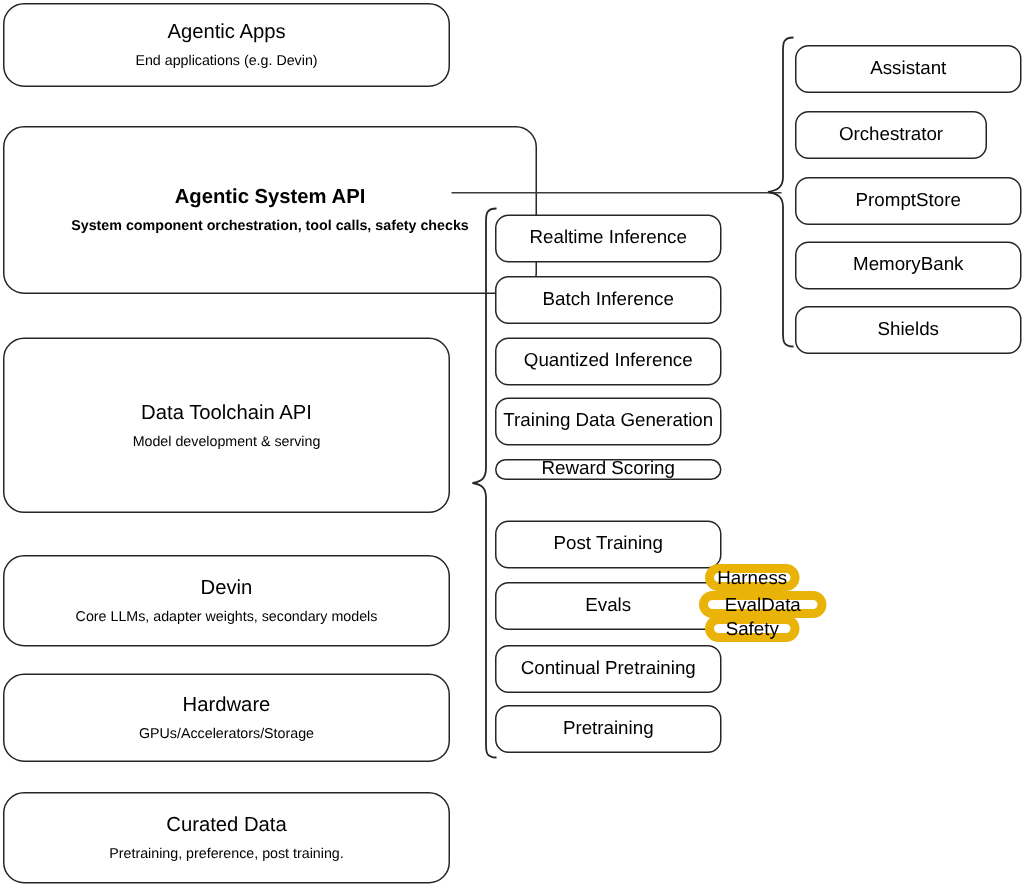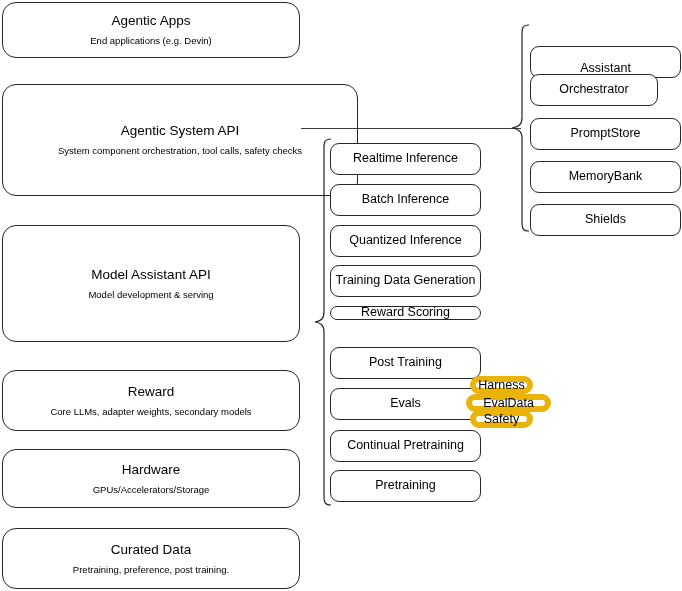--- a/index.html
+++ b/index.html
@@ -80,52 +80,52 @@
 </head>
 <body>
 
 <div id="canvas">
 
   <div class="box stack-box" style="left:2px; top:2px; width:298px; height:56px;">
     <div class="stack-title">Agentic Apps</div>
     <div class="stack-sub">End applications (e.g. Devin)</div>
   </div>
 
-  <div class="box stack-box" style="left:2px; top:84px; width:356px; height:112px;">
+  <div class="box stack-box" style="left:2px; top:84px; width:356px; height:112px;font-weight:bold;">
     <div class="stack-title">Agentic System API</div>
     <div class="stack-sub">System component orchestration, tool calls, safety checks</div>
   </div>
 
   <div class="box stack-box" style="left:2px; top:225px; width:298px; height:117px;">
-    <div class="stack-title">Model Assistant API</div>
+    <div class="stack-title">Data Toolchain API</div>
     <div class="stack-sub">Model development &amp; serving</div>
   </div>
 
   <div class="box stack-box" style="left:2px; top:370px; width:298px; height:61px;">
-    <div class="stack-title">Reward</div>
+    <div class="stack-title">Devin</div>
     <div class="stack-sub">Core LLMs, adapter weights, secondary models</div>
   </div>
 
   <div class="box stack-box" style="left:2px; top:449px; width:298px; height:59px;">
     <div class="stack-title">Hardware</div>
     <div class="stack-sub">GPUs/Accelerators/Storage</div>
   </div>
 
   <div class="box stack-box" style="left:2px; top:528px; width:298px; height:61px;">
     <div class="stack-title">Curated Data</div>
     <div class="stack-sub">Pretraining, preference, post training.</div>
   </div>
 
   <div class="connector" style="left:301px; top:128px; width:220px;"></div>
 
   <svg class="brace" style="left:509px; top:22px;" width="24" height="222" viewBox="0 0 24 222">
     <path d="M20,3 C13,3 13,7 13,12 L13,96 C13,103 9,105 3,106 C9,107 13,109 13,116 L13,200 C13,205 13,209 20,209"></path>
   </svg>
 
-  <div class="box item-box" style="left:530px; top:46px; width:151px; height:32px;justify-content:flex-end;">
+  <div class="box item-box" style="left:530px; top:30px; width:151px; height:32px;">
     <span>Assistant</span>
   </div>
   <div class="box item-box" style="left:530px; top:74px; width:128px; height:32px;">
     <span>Orchestrator</span>
   </div>
   <div class="box item-box" style="left:530px; top:118px; width:151px; height:32px;">
     <span>PromptStore</span>
   </div>
   <div class="box item-box" style="left:530px; top:161px; width:151px; height:32px;">
     <span>MemoryBank</span>

